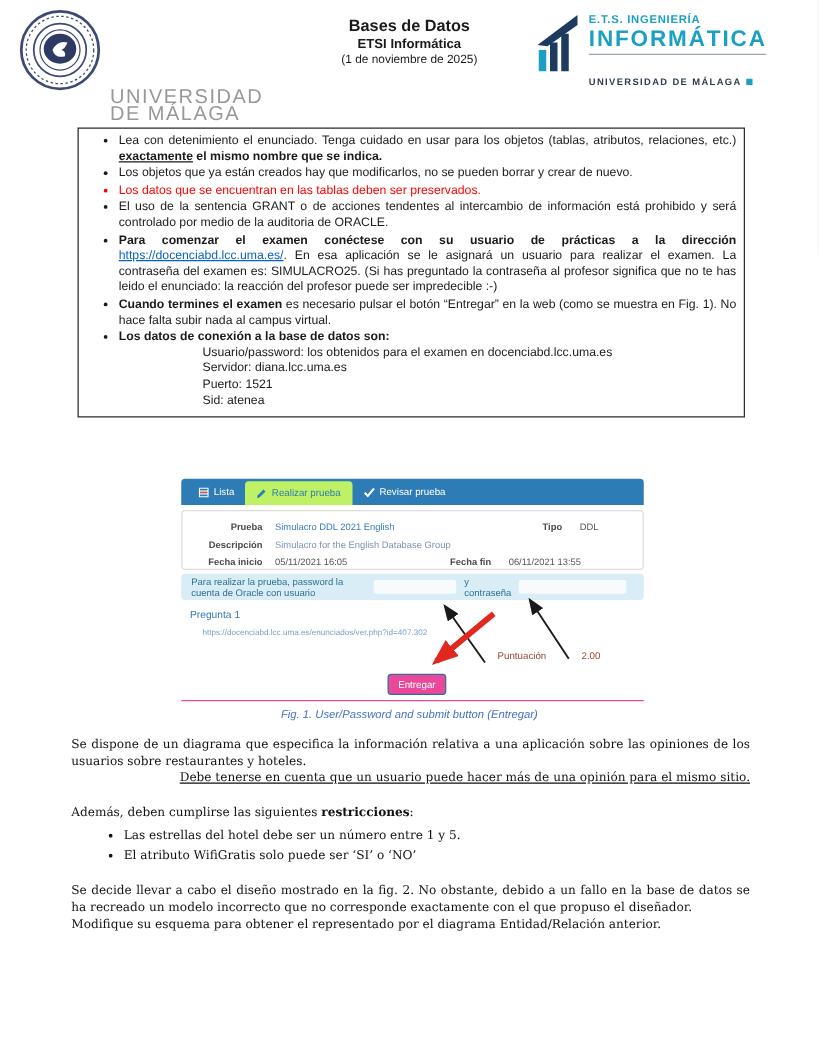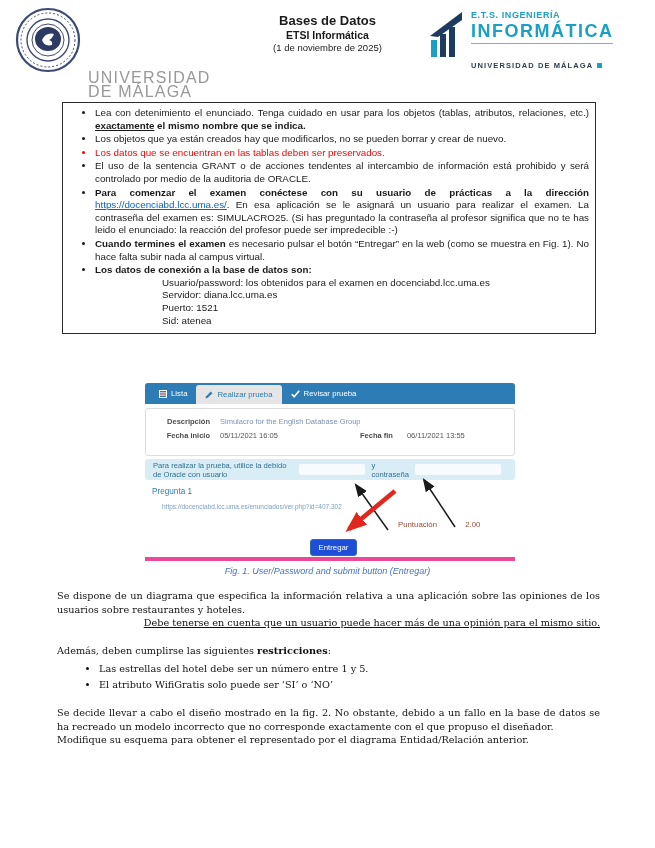--- a/index.html
+++ b/index.html
@@ -30,46 +30,46 @@
   .instr ul{margin:0; padding-left:30px;}
   .instr li{font-size:9.8px; line-height:12.6px; text-align:justify; margin-bottom:1px;}
   .bold{font-weight:bold;}
   .bold-u{font-weight:bold; text-decoration:underline;}
   .red-item{color:#ff0000;}
   a.doclink{color:#0563c1; text-decoration:underline; cursor:pointer;}
   .conn{margin-left:67px; font-size:9.8px; line-height:12.6px; font-weight:normal;}
   li.datos{list-style-position:outside;}
   
   .figure{position:absolute; left:145px; top:383px; width:370px; height:178px;}
-  .fig-content{position:absolute; inset:0; filter:blur(0.45px); border-bottom:4px solid #ec4899;}
+  .fig-content{position:absolute; inset:0; filter:blur(0.45px); border-bottom:1px solid #ec4899;}
   .fig-nav{position:absolute; left:0; top:0; right:0; height:21px; background:#2e7cb5;
     border-radius:3px 3px 0 0; display:flex; align-items:stretch; padding-left:5px;}
   .fig-tab{display:flex; align-items:center; gap:4px; padding:0 9px; color:#ffffff; font-size:7.8px;}
-  .fig-tab.active{background:#e5e5e5; color:#2e7cb5; margin-top:2px;
+  .fig-tab.active{background:#bef264; color:#2e7cb5; margin-top:2px;
     border-radius:3px 3px 0 0;}
   .fig-panel{position:absolute; left:0; top:25px; right:0; height:48px;
     border:1px solid #dddddd; border-radius:3px; box-sizing:border-box;
     padding:5px 8px; font-size:7.5px; color:#555;}
   .frow{position:relative; height:14px; display:flex; align-items:center;}
   .flabel{width:56px; text-align:right; font-weight:bold; color:#4a4a4a; margin-right:10px; flex:none;}
   .fval-link{color:#3a7bbf;}
   .fval-desc{color:#7a93b5;}
   .fright{position:absolute; display:flex; align-items:center;}
   .fright .flabel{width:auto; margin-right:14px;}
   .fig-infobar{position:absolute; left:0; top:76px; right:0; height:21px;
     background:#d9edf7; border-radius:3px; color:#31708f; font-size:7.6px;
     display:flex; align-items:center; padding:0 8px; box-sizing:border-box;}
   .blankbox{height:11px; background:rgba(255,255,255,0.78); border-radius:2px; margin:0 6px; flex:none;}
   .bb1{width:66px;} .bb2{width:86px;}
   .fig-q{position:absolute; left:7px; top:104px; color:#337ab7; font-size:8.2px;}
   .fig-qlink{position:absolute; left:17px; top:120px; color:#7aa0c4; font-size:6.5px;}
   .fig-score{position:absolute; left:253px; top:137px; font-size:7.8px; color:#9d4a34;}
   .fig-score .sv{margin-left:26px;}
   .fig-btn{position:absolute; left:165px; top:156px; width:47px; height:17px;
-    background:#1d4ed8; border:1px solid #2e6da4; border-radius:3px; color:#ffffff;
+    background:#ec4899; border:1px solid #2e6da4; border-radius:3px; color:#ffffff;
     font-size:7.8px; display:flex; align-items:center; justify-content:center; box-sizing:border-box;}
   .fig-arrows{position:absolute; inset:0; pointer-events:none;}
   .fig-caption{position:absolute; left:0; top:566px; width:655px; text-align:center;
     color:#4472c4; font-size:9px; font-style:italic;}
   
   .bodytext{font-family:"DejaVu Serif","Liberation Serif",serif; font-size:9.7px;
     line-height:13.6px; text-align:justify; color:#111;}
   .p1{position:absolute; left:57px; top:589px; width:543px;}
   .p1u{text-decoration:underline; text-align:right;}
   .p2{position:absolute; left:57px; top:644px; width:543px;}
@@ -172,35 +172,43 @@
         <div class="fig-tab">
           <svg width="9" height="8" viewBox="0 0 9 8">
             <path d="M0.8 4.2 L3.2 6.8 L8.2 0.8" fill="none" stroke="#ffffff" stroke-width="1.6"></path>
           </svg>
           <span>Revisar prueba</span>
         </div>
       </div>
 
       <div class="fig-panel">
         <div class="frow">
+          <span class="flabel">Prueba</span>
+          <span class="fval-link">Simulacro DDL 2021 English</span>
+          <span class="fright" style="left:280px;">
+            <span class="flabel">Tipo</span>
+            <span>DDL</span>
+          </span>
+        </div>
+        <div class="frow">
           <span class="flabel">Descripción</span>
           <span class="fval-desc">Simulacro for the English Database Group</span>
         </div>
         <div class="frow">
           <span class="flabel">Fecha inicio</span>
           <span>05/11/2021 16:05</span>
           <span class="fright" style="left:206px;">
             <span class="flabel">Fecha fin</span>
             <span>06/11/2021 13:55</span>
           </span>
         </div>
       </div>
 
       <div class="fig-infobar">
-        <span>Para realizar la prueba, utilice la debido de Oracle con usuario</span>
+        <span>Para realizar la prueba, password la cuenta de Oracle con usuario</span>
         <span class="blankbox bb1"></span>
         <span>y contraseña</span>
         <span class="blankbox bb2"></span>
       </div>
 
       <div class="fig-q">Pregunta 1</div>
       <div class="fig-qlink">https://docenciabd.lcc.uma.es/enunciados/ver.php?id=407.302</div>
 
       <div class="fig-score">
         <span>Puntuación</span>

